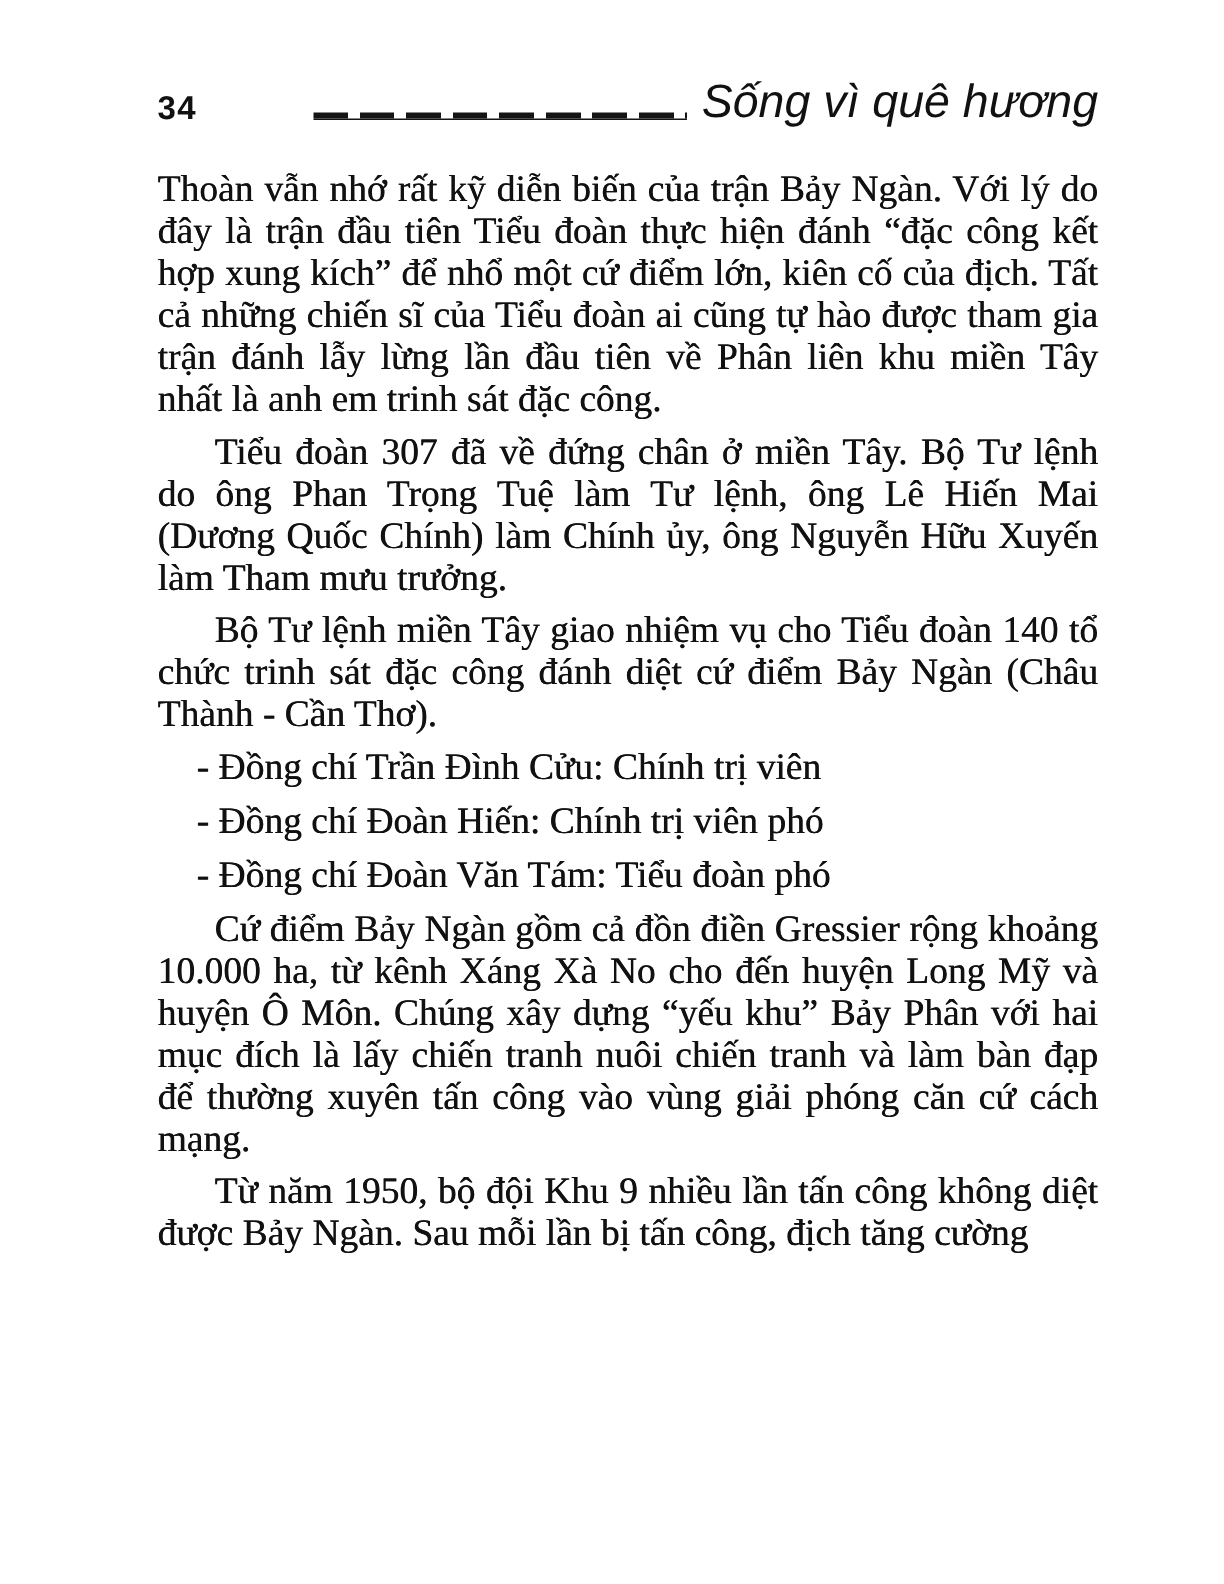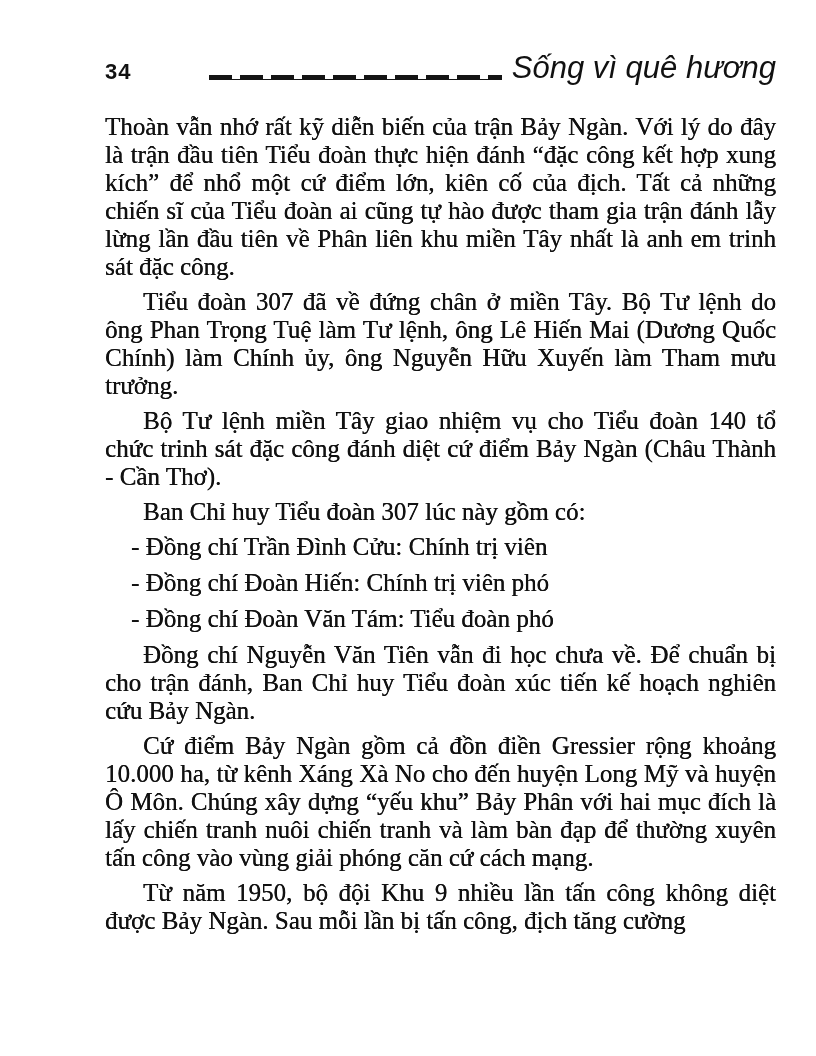--- a/index.html
+++ b/index.html
@@ -6,21 +6,21 @@
     margin: 0;
     padding: 0;
     background: #ffffff;
   }
   .page {
     position: relative;
     width: 816px;
     height: 1056px;
     background: #ffffff;
     box-sizing: border-box;
-    padding: 52px 40px 0 105px;
+    padding: 52px 84px 0 105px;
     overflow: hidden;
     font-family: "Liberation Serif", serif;
     color: #111111;
   }
   .page-header {
     display: flex;
     align-items: flex-end;
     font-family: "Liberation Sans", sans-serif;
     margin-bottom: 30px;
   }
@@ -68,22 +68,20 @@
   <div class="page-header">
     <span class="page-number">34</span>
     <span class="header-rule"></span>
     <span class="running-title">Sống vì quê hương</span>
   </div>
 
   <div class="body-text">
     <p>Thoàn vẫn nhớ rất kỹ diễn biến của trận Bảy Ngàn. Với lý do đây là trận đầu tiên Tiểu đoàn thực hiện đánh “đặc công kết hợp xung kích” để nhổ một cứ điểm lớn, kiên cố của địch. Tất cả những chiến sĩ của Tiểu đoàn ai cũng tự hào được tham gia trận đánh lẫy lừng lần đầu tiên về Phân liên khu miền Tây nhất là anh em trinh sát đặc công.</p>
     <p class="indent">Tiểu đoàn 307 đã về đứng chân ở miền Tây. Bộ Tư lệnh do ông Phan Trọng Tuệ làm Tư lệnh, ông Lê Hiến Mai (Dương Quốc Chính) làm Chính ủy, ông Nguyễn Hữu Xuyến làm Tham mưu trưởng.</p>
     <p class="indent">Bộ Tư lệnh miền Tây giao nhiệm vụ cho Tiểu đoàn 140 tổ chức trinh sát đặc công đánh diệt cứ điểm Bảy Ngàn (Châu Thành - Cần Thơ).</p>
-    <p class="indent">Ban Chỉ huy Tiểu đoàn 307 lúc này gồm có:</p>
     <p class="list-item">- Đồng chí Trần Đình Cửu: Chính trị viên</p>
     <p class="list-item">- Đồng chí Đoàn Hiến: Chính trị viên phó</p>
     <p class="list-item">- Đồng chí Đoàn Văn Tám: Tiểu đoàn phó</p>
-    <p class="indent">Đồng chí Nguyễn Văn Tiên vẫn đi học chưa về. Để chuẩn bị cho trận đánh, Ban Chỉ huy Tiểu đoàn xúc tiến kế hoạch nghiên cứu Bảy Ngàn.</p>
     <p class="indent">Cứ điểm Bảy Ngàn gồm cả đồn điền Gressier rộng khoảng 10.000 ha, từ kênh Xáng Xà No cho đến huyện Long Mỹ và huyện Ô Môn. Chúng xây dựng “yếu khu” Bảy Phân với hai mục đích là lấy chiến tranh nuôi chiến tranh và làm bàn đạp để thường xuyên tấn công vào vùng giải phóng căn cứ cách mạng.</p>
     <p class="indent">Từ năm 1950, bộ đội Khu 9 nhiều lần tấn công không diệt được Bảy Ngàn. Sau mỗi lần bị tấn công, địch tăng cường</p>
   </div>
 
 </div>
 
 </body></html>

